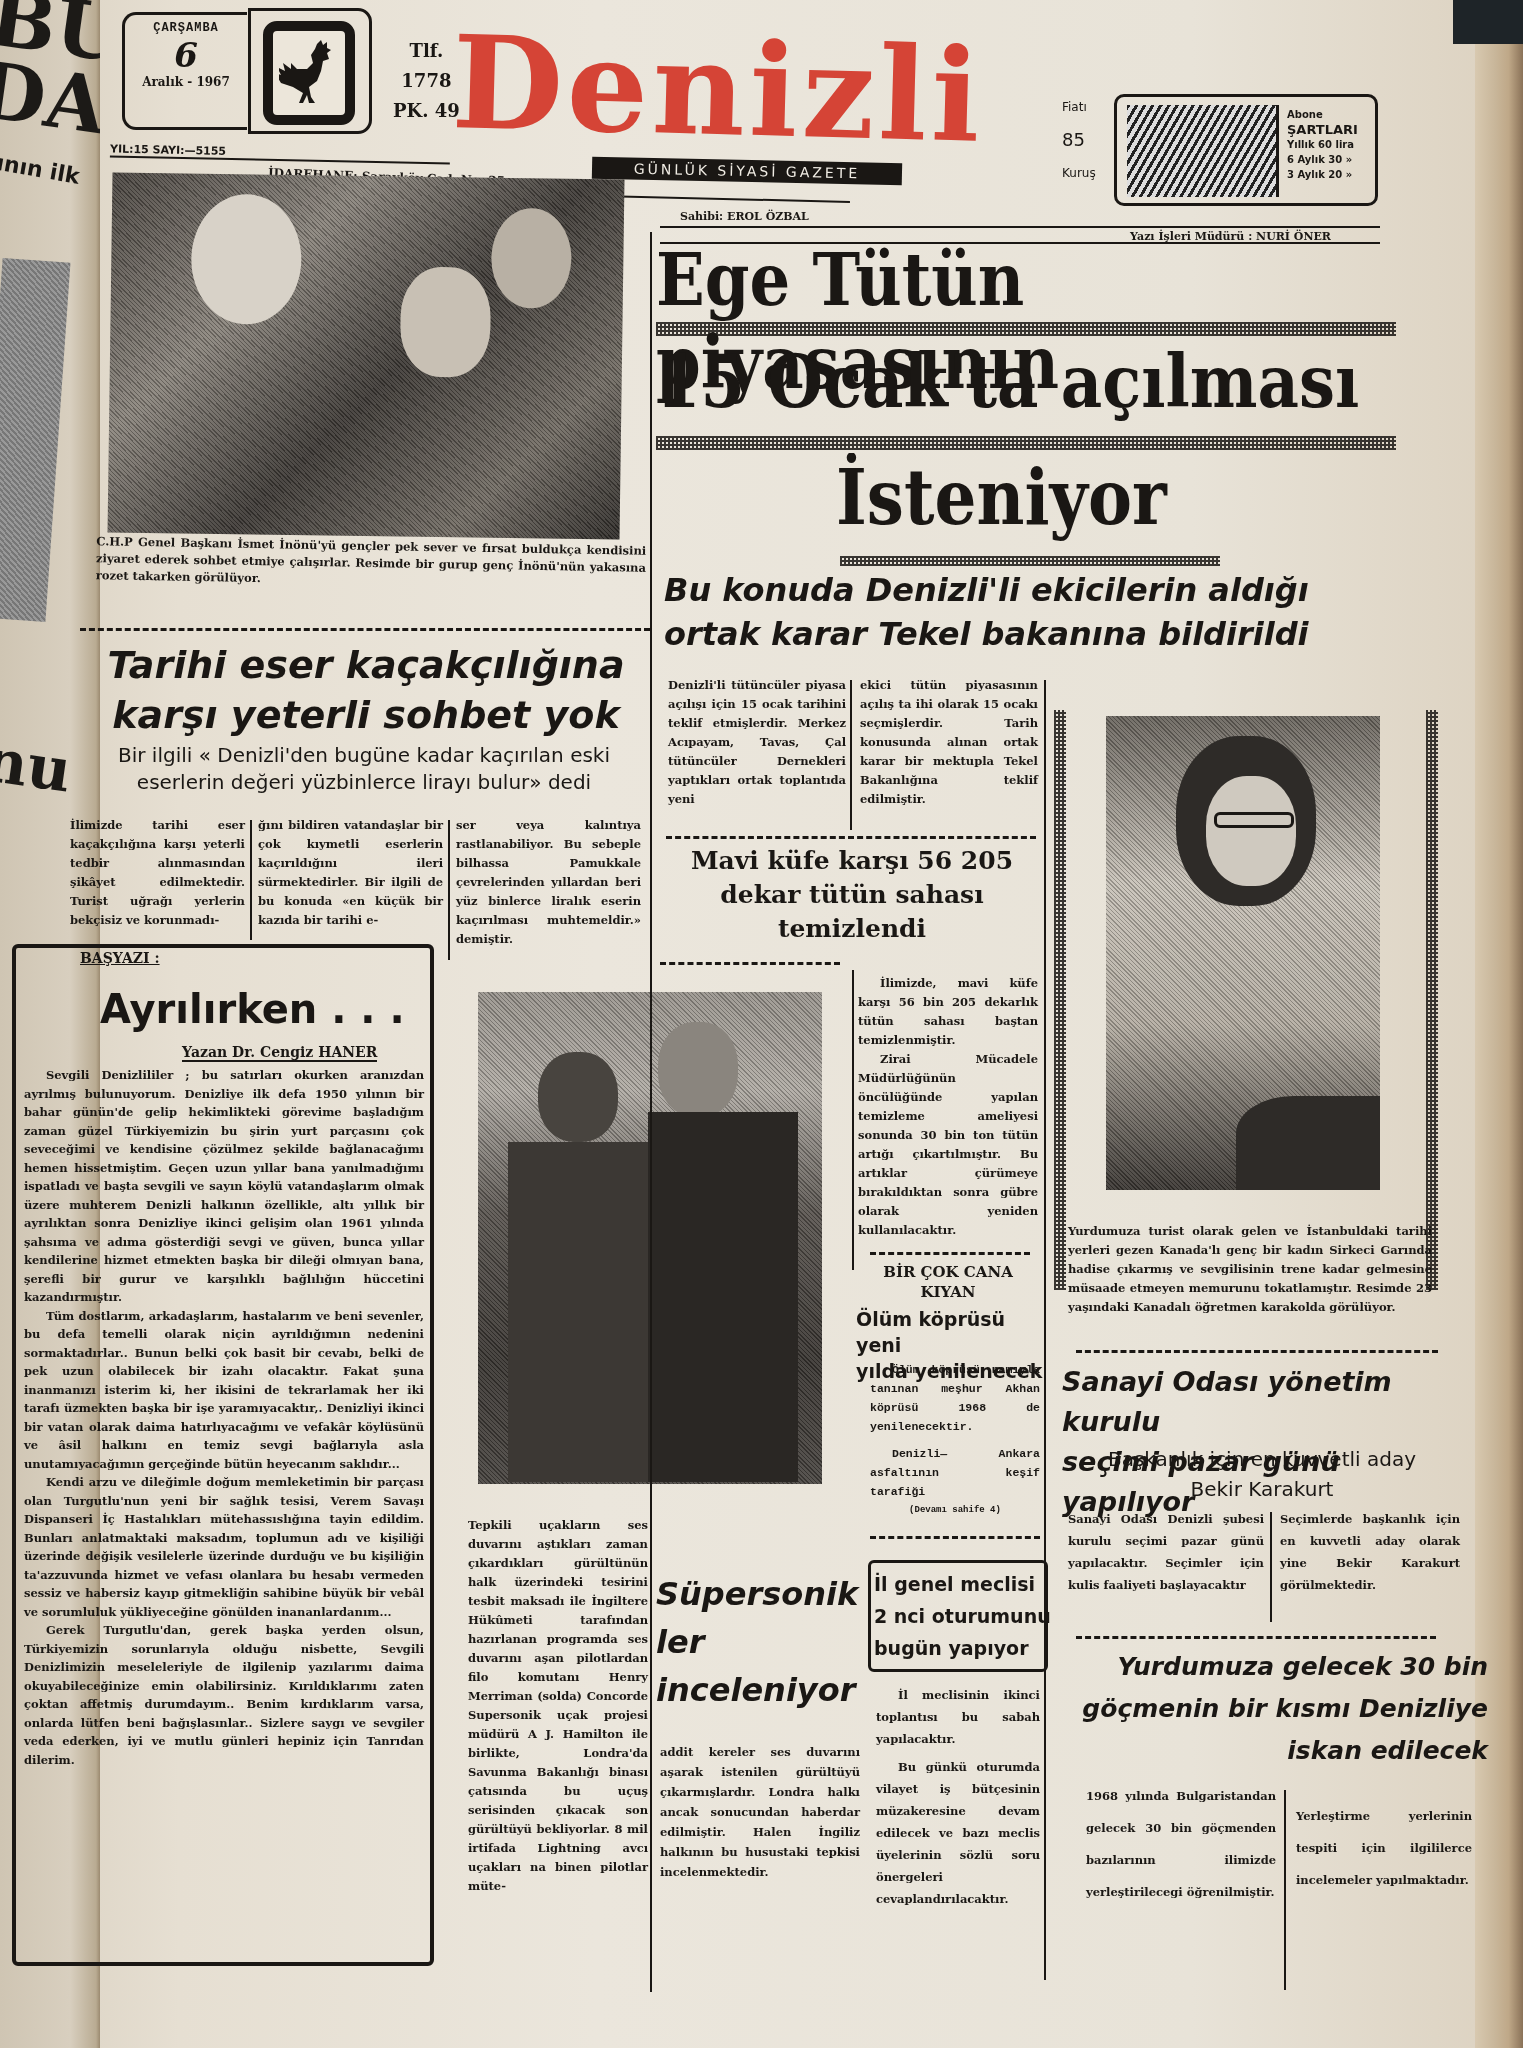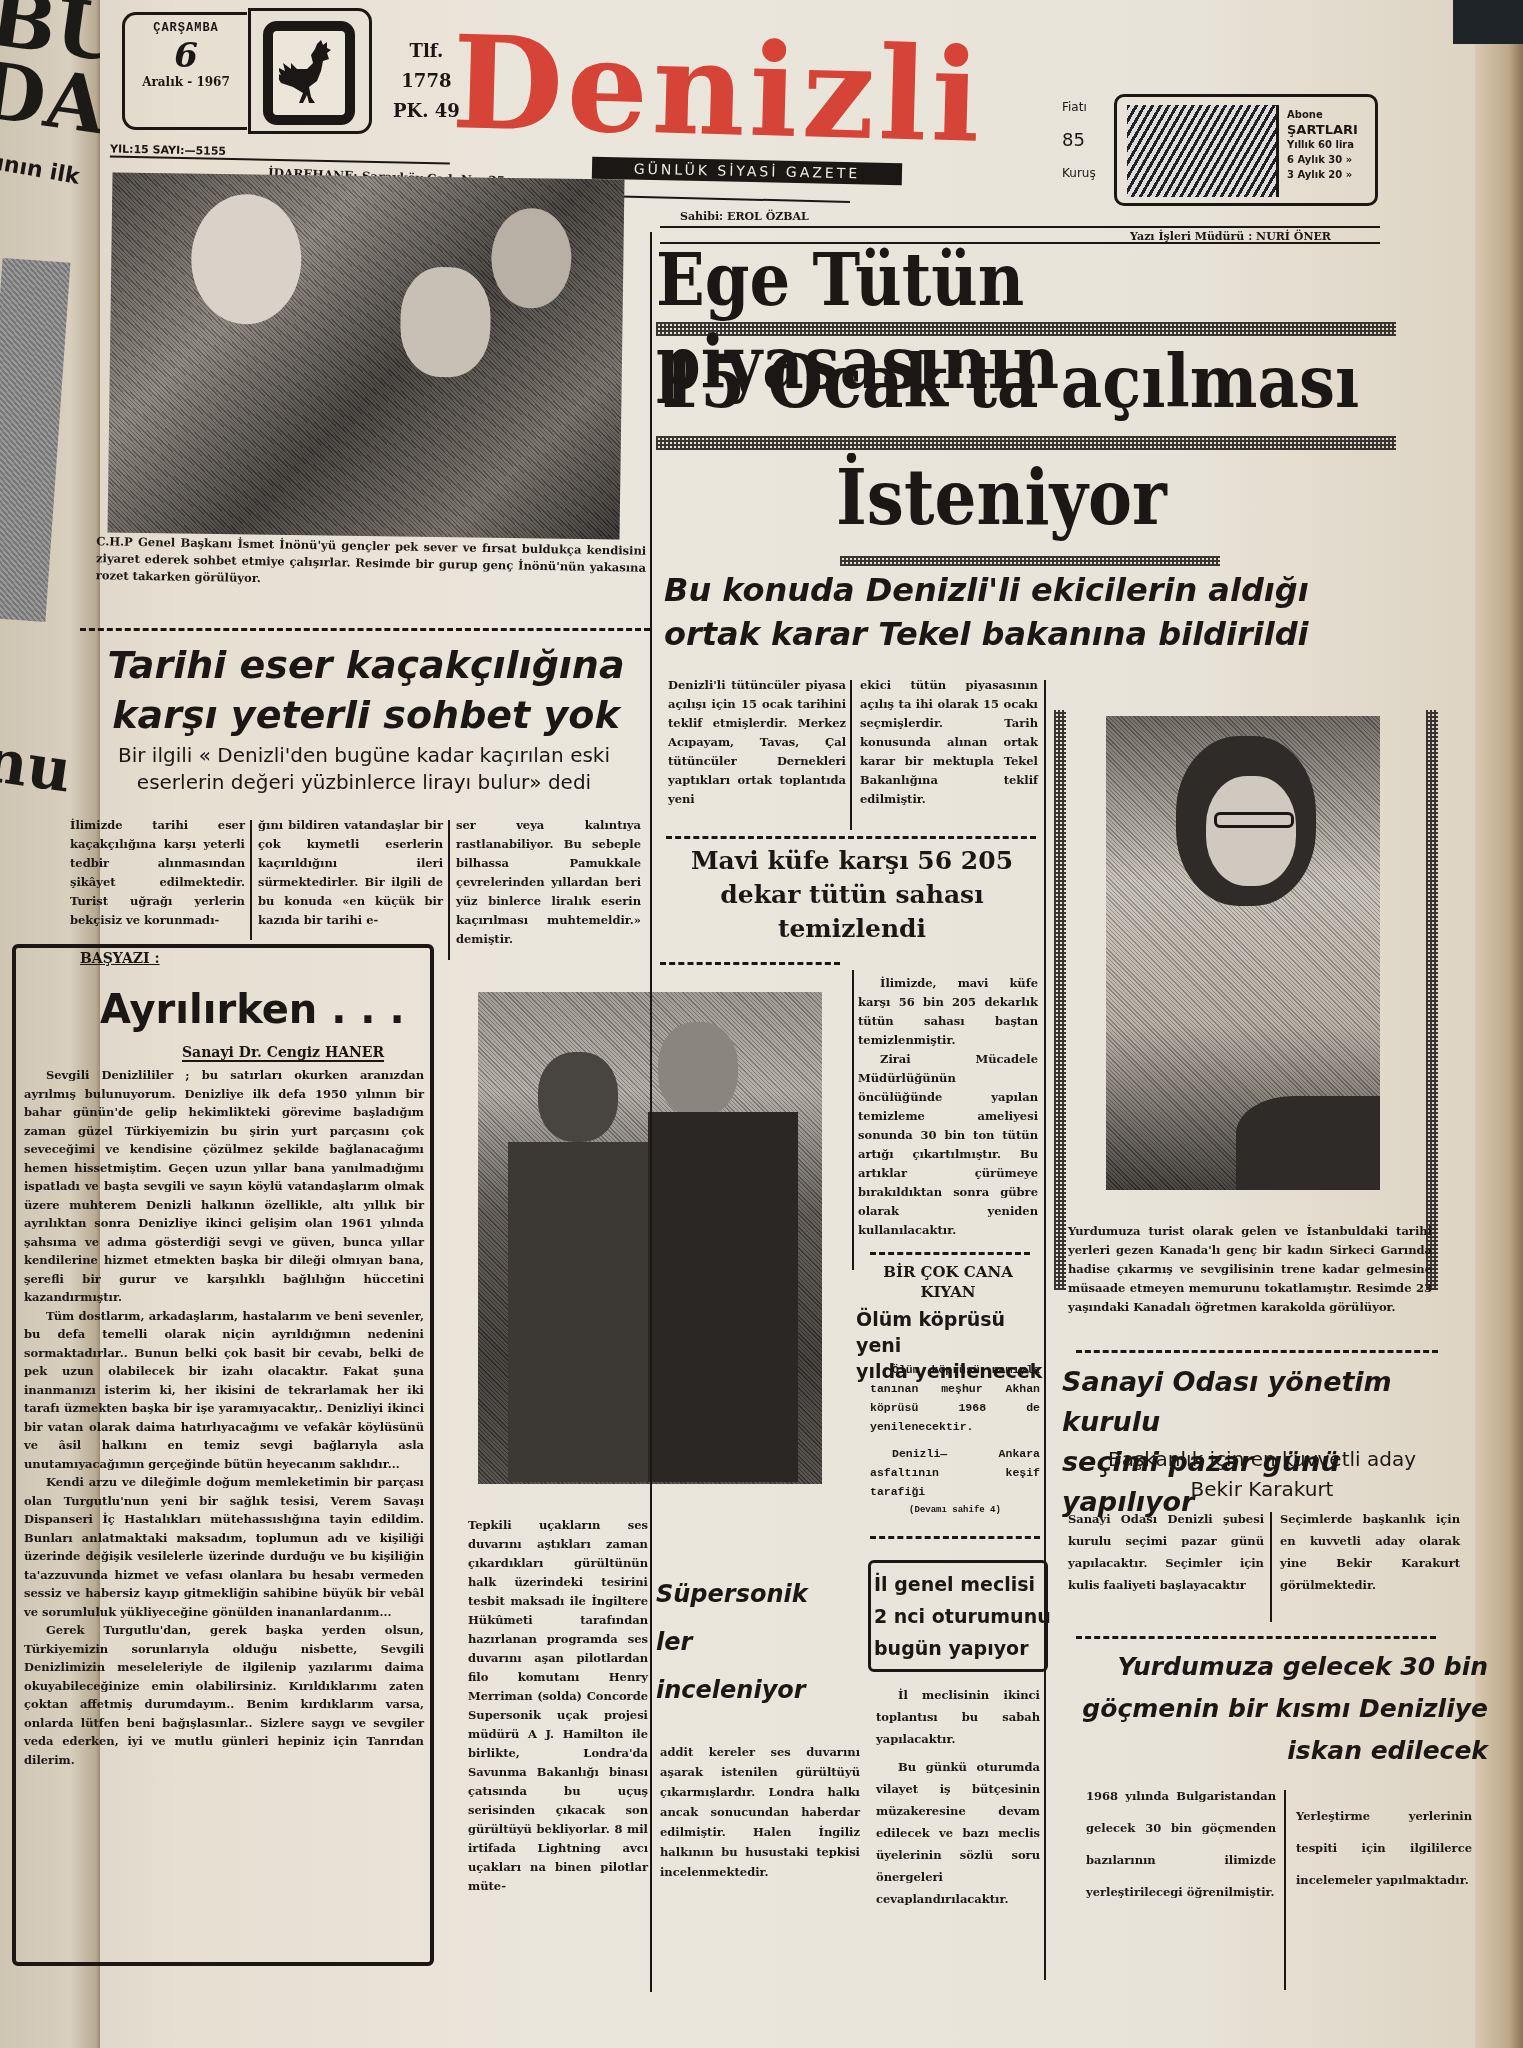--- a/index.html
+++ b/index.html
@@ -137,38 +137,38 @@
 </div>
 <div class="abs body-text" style="left:70px; top:816px; width:175px; font-size:11.5px; line-height:19px;">İlimizde tarihi eser kaçakçılığına karşı yeterli tedbir alınmasından şikâyet edilmektedir. Turist uğrağı yerlerin bekçisiz ve korunmadı-</div>
 <div class="vrule" style="left:250px; top:820px; height:120px;"></div>
 <div class="abs body-text" style="left:258px; top:816px; width:185px; font-size:11.5px; line-height:19px;">ğını bildiren vatandaşlar bir çok kıymetli eserlerin kaçırıldığını ileri sürmektedirler. Bir ilgili de bu konuda «en küçük bir kazıda bir tarihi e-</div>
 <div class="vrule" style="left:448px; top:820px; height:140px;"></div>
 <div class="abs body-text" style="left:456px; top:816px; width:185px; font-size:11.5px; line-height:19px;">ser veya kalıntıya rastlanabiliyor. Bu sebeple bilhassa Pamukkale çevrelerinden yıllardan beri yüz binlerce liralık eserin kaçırılması muhtemeldir.» demiştir.</div>
 
 <div class="wavy" style="left:12px; top:944px; width:422px; height:1022px;"></div>
 <div class="abs hd-serif" style="left:80px; top:950px; font-size:14px; text-decoration:underline;">BAŞYAZI :</div>
 <div class="abs hd-serif" style="left:100px; top:986px; font-size:40px; font-family:'DejaVu Sans', sans-serif;">Ayrılırken . . .</div>
-<div class="abs hd-serif" style="left:182px; top:1044px; font-size:14px; border-bottom:2px solid #1a1714;">Sanayi Dr. Cengiz HANER</div>
+<div class="abs hd-serif" style="left:182px; top:1044px; font-size:14px; border-bottom:2px solid #1a1714;">Yazan Dr. Cengiz HANER</div>
 <div class="abs body-text" style="left:24px; top:1066px; width:400px; font-size:11.5px; line-height:18.5px;">
   <p class="indent">Sevgili Denizlililer ; bu satırları okurken aranızdan ayrılmış bulunuyorum. Denizliye ilk defa 1950 yılının bir bahar günün'de gelip hekimlikteki görevime başladığım zaman güzel Türkiyemizin bu şirin yurt parçasını çok seveceğimi ve kendisine çözülmez şekilde bağlanacağımı hemen hissetmiştim. Geçen uzun yıllar bana yanılmadığımı ispatladı ve başta sevgili ve sayın köylü vatandaşlarım olmak üzere muhterem Denizli halkının özellikle, altı yıllık bir ayrılıktan sonra Denizliye ikinci gelişim olan 1961 yılında şahsıma ve adıma gösterdiği sevgi ve güven, bunca yıllar kendilerine hizmet etmekten başka bir dileği olmıyan bana, şerefli bir gurur ve karşılıklı bağlılığın hüccetini kazandırmıştır.</p>
   <p class="indent">Tüm dostlarım, arkadaşlarım, hastalarım ve beni sevenler, bu defa temelli olarak niçin ayrıldığımın nedenini sormaktadırlar.. Bunun belki çok basit bir cevabı, belki de pek uzun olabilecek bir izahı olacaktır. Fakat şuna inanmanızı isterim ki, her ikisini de tekrarlamak her iki tarafı üzmekten başka bir işe yaramıyacaktır,. Denizliyi ikinci bir vatan olarak daima hatırlıyacağımı ve vefakâr köylüsünü ve âsil halkını en temiz sevgi bağlarıyla asla unutamıyacağımın gerçeğinde bütün heyecanım saklıdır...</p>
   <p class="indent">Kendi arzu ve dileğimle doğum memleketimin bir parçası olan Turgutlu'nun yeni bir sağlık tesisi, Verem Savaşı Dispanseri İç Hastalıkları mütehassıslığına tayin edildim. Bunları anlatmaktaki maksadım, toplumun adı ve kişiliği üzerinde değişik vesilelerle üzerinde durduğu ve bu kişiliğin ta'azzuvunda hizmet ve vefası olanlara bu hesabı vermeden sessiz ve habersiz kayıp gitmekliğin sahibine büyük bir vebâl ve sorumluluk yükliyeceğine gönülden inananlardanım...</p>
   <p class="indent">Gerek Turgutlu'dan, gerek başka yerden olsun, Türkiyemizin sorunlarıyla olduğu nisbette, Sevgili Denizlimizin meseleleriyle de ilgilenip yazılarımı daima okuyabileceğinize emin olabilirsiniz. Kırıldıklarımı zaten çoktan affetmiş durumdayım.. Benim kırdıklarım varsa, onlarda lütfen beni bağışlasınlar.. Sizlere saygı ve sevgiler veda ederken, iyi ve mutlu günleri hepiniz için Tanrıdan dilerim.</p>
 </div>
 
 <div class="photo" style="left:478px; top:992px; width:344px; height:492px; background: linear-gradient(180deg,#9a958e 0%,#b0aba4 20%,#5a5550 45%,#3a3632 75%,#4a4642 100%);">
   <div class="hatch"></div>
   <div class="abs" style="left:60px; top:60px; width:80px; height:90px; border-radius:45%; background:#48443f;"></div>
   <div class="abs" style="left:180px; top:30px; width:80px; height:95px; border-radius:45%; background:#8a857e;"></div>
   <div class="abs" style="left:30px; top:150px; width:140px; height:340px; background:#3c3834;"></div>
   <div class="abs" style="left:170px; top:120px; width:150px; height:370px; background:#2a2724;"></div>
 </div>
 
 <div class="abs body-text" style="left:468px; top:1516px; width:180px; font-size:11.5px; line-height:19px;">Tepkili uçakların ses duvarını aştıkları zaman çıkardıkları gürültünün halk üzerindeki tesirini tesbit maksadı ile İngiltere Hükûmeti tarafından hazırlanan programda ses duvarını aşan pilotlardan filo komutanı Henry Merriman (solda) Concorde Supersonik uçak projesi müdürü A J. Hamilton ile birlikte, Londra'da Savunma Bakanlığı binası çatısında bu uçuş serisinden çıkacak son gürültüyü bekliyorlar. 8 mil irtifada Lightning avcı uçakları na binen pilotlar müte-</div>
-<div class="abs hd-sans-it" style="left:656px; top:1570px; font-size:24px; line-height:48px;">
+<div class="abs hd-sans-it" style="left:656px; top:1570px; font-size:32px; line-height:48px;">
   <div>Süpersonik</div>
   <div>ler</div>
   <div>inceleniyor</div>
 </div>
 <div class="abs body-text" style="left:660px; top:1742px; width:200px; font-size:11.5px; line-height:20px;">addit kereler ses duvarını aşarak istenilen gürültüyü çıkarmışlardır. Londra halkı ancak sonucundan haberdar edilmiştir. Halen İngiliz halkının bu husustaki tepkisi incelenmektedir.</div>
 
 <div class="vrule" style="left:650px; top:232px; height:1760px;"></div>
 
 <div class="abs hd-serif" style="left:656px; top:238px; width:760px; font-size:64px; line-height:72px; font-family:'DejaVu Serif', serif; transform: scaleY(1.15); transform-origin:top left;">
   <div>Ege Tütün piyasasının</div>

